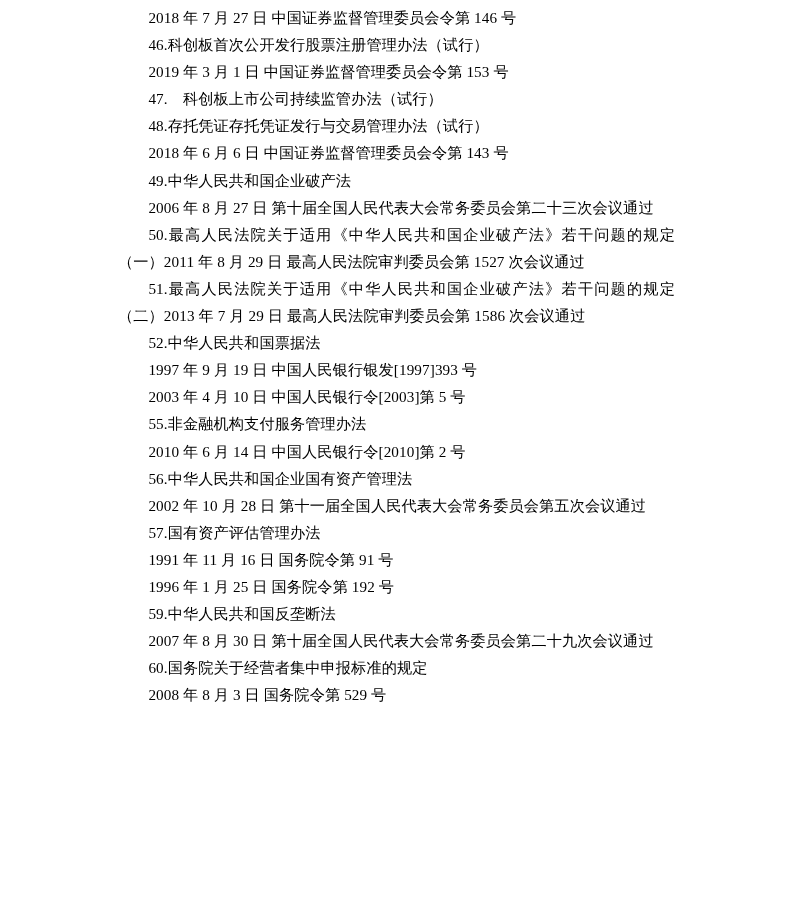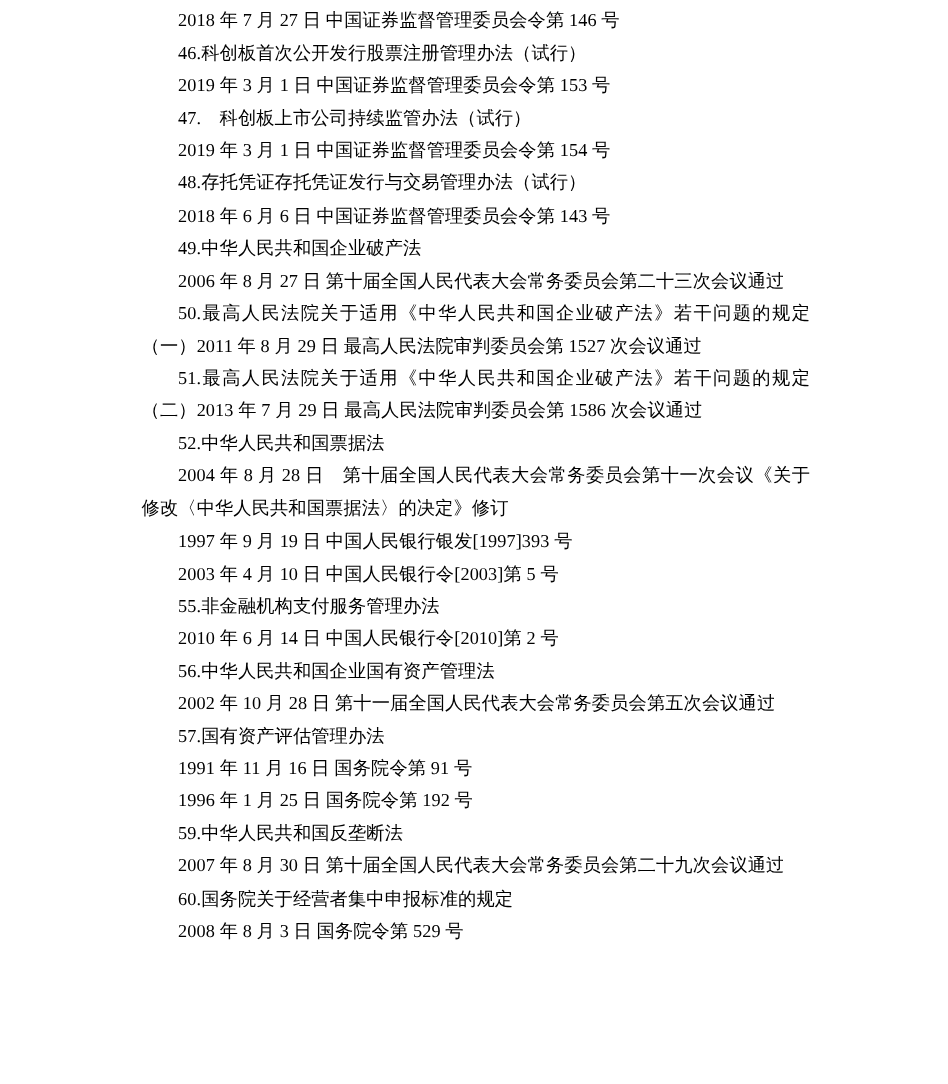--- a/index.html
+++ b/index.html
@@ -33,29 +33,27 @@
   }
 </style>
 </head>
 <body>
 
 <div class="page">
   <p class="para indent">2018 年 7 月 27 日  中国证券监督管理委员会令第 146 号</p>
   <p class="para indent">46.科创板首次公开发行股票注册管理办法（试行）</p>
   <p class="para indent">2019 年 3 月 1 日  中国证券监督管理委员会令第 153 号</p>
   <p class="para indent">47.　科创板上市公司持续监管办法（试行）</p>
-  <p class="para indent">2019 年 3 月 1 日  中国证券监督管理委员会令第 154 号</p>
   <p class="para indent">48.存托凭证存托凭证发行与交易管理办法（试行）</p>
   <p class="para indent">2018 年 6 月 6 日  中国证券监督管理委员会令第 143 号</p>
   <p class="para indent">49.中华人民共和国企业破产法</p>
   <p class="para indent">2006 年 8 月 27 日  第十届全国人民代表大会常务委员会第二十三次会议通过</p>
   <p class="para indent">50.最高人民法院关于适用《中华人民共和国企业破产法》若干问题的规定（一）2011 年 8 月 29 日  最高人民法院审判委员会第 1527 次会议通过</p>
   <p class="para indent">51.最高人民法院关于适用《中华人民共和国企业破产法》若干问题的规定（二）2013 年 7 月 29 日  最高人民法院审判委员会第 1586 次会议通过</p>
   <p class="para indent">52.中华人民共和国票据法</p>
-  <p class="para indent">2004 年 8 月 28 日　第十届全国人民代表大会常务委员会第十一次会议《关于修改〈中华人民共和国票据法〉的决定》修订</p>
   <p class="para indent">1997 年 9 月 19 日  中国人民银行银发[1997]393 号</p>
   <p class="para indent">2003 年 4 月 10 日  中国人民银行令[2003]第 5 号</p>
   <p class="para indent">55.非金融机构支付服务管理办法</p>
   <p class="para indent">2010 年 6 月 14 日  中国人民银行令[2010]第 2 号</p>
   <p class="para indent">56.中华人民共和国企业国有资产管理法</p>
   <p class="para indent">2002 年 10 月 28 日  第十一届全国人民代表大会常务委员会第五次会议通过</p>
   <p class="para indent">57.国有资产评估管理办法</p>
   <p class="para indent">1991 年 11 月 16 日  国务院令第 91 号</p>
   <p class="para indent">1996 年 1 月 25 日  国务院令第 192 号</p>
   <p class="para indent">59.中华人民共和国反垄断法</p>

